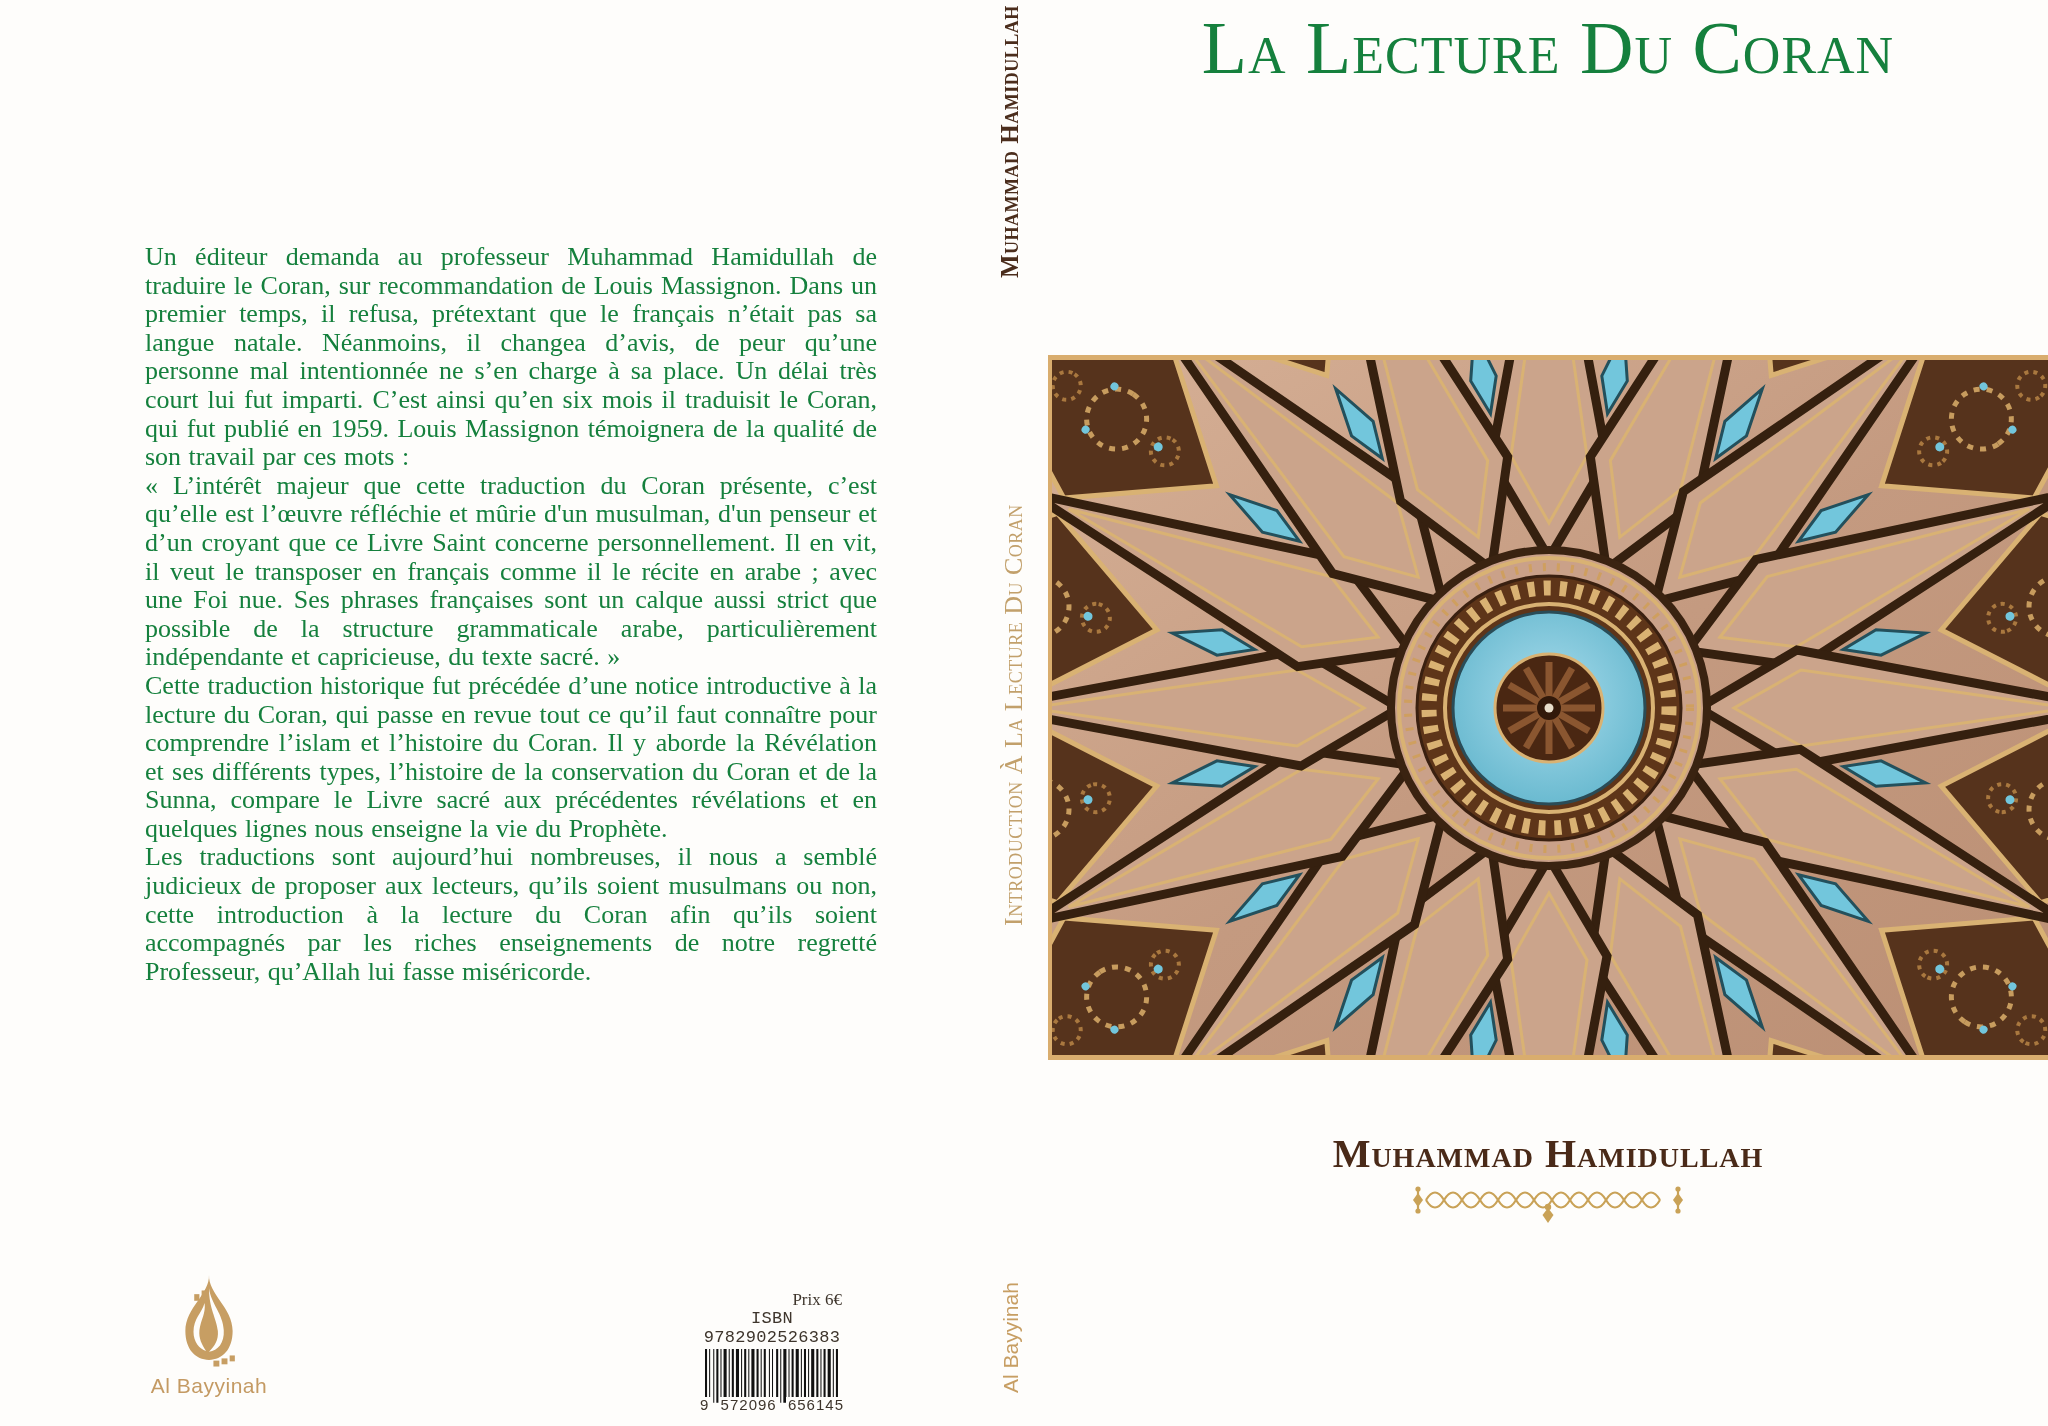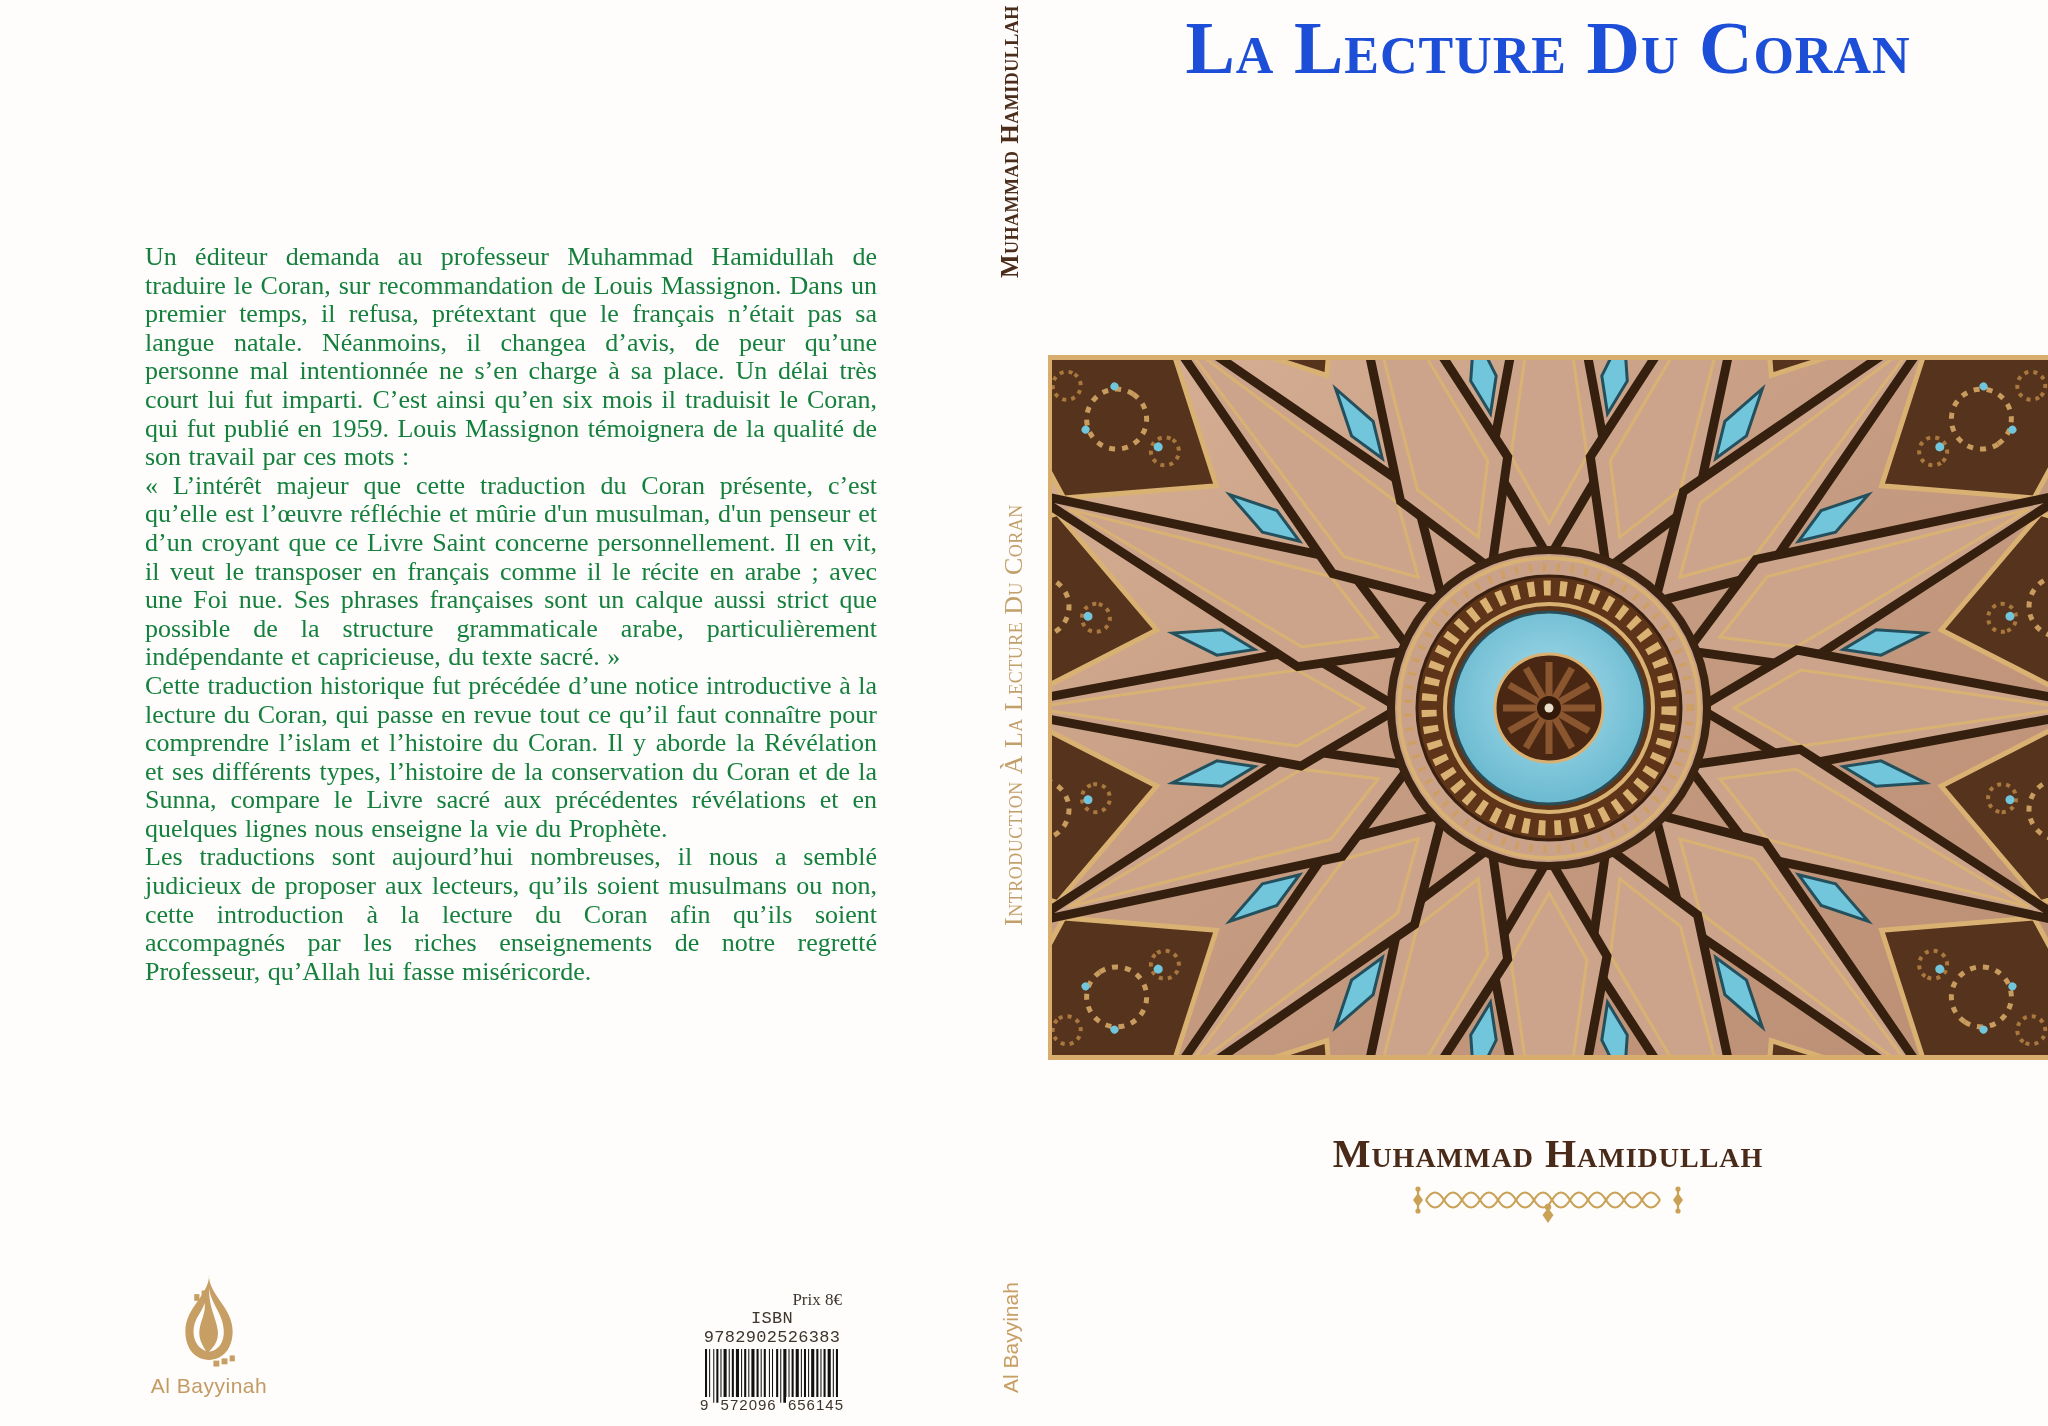--- a/index.html
+++ b/index.html
@@ -16,21 +16,21 @@
                 font-weight:bold;font-variant:small-caps;font-size:25px;color:#4b2d1c;letter-spacing:.5px;}
   .spine-title{left:999px;top:480px;height:470px;width:36px;
                font-variant:small-caps;font-size:26px;color:#c2a06b;letter-spacing:.5px;}
   .spine-pub{left:999px;top:1282px;height:112px;width:34px;
              font-family:"Liberation Sans",sans-serif;font-size:21px;color:#c79e63;}
   
   .front{position:absolute;left:1048px;top:0;width:1000px;height:1426px;text-align:center;}
   .title1{display:block;margin-top:165px;font-variant:small-caps;font-size:62px;line-height:66px;
           color:#d9b587;letter-spacing:2px;font-weight:normal;}
   .title2{display:block;margin-top:10px;font-variant:small-caps;font-size:74px;line-height:76px;
-          color:#1d4ed8;letter-spacing:1px;font-weight:bold;}
+          color:#15803d;letter-spacing:1px;font-weight:normal;}
   h1{margin:0;font-weight:normal;}
   .photo{position:absolute;left:0;top:355px;width:1000px;height:695px;
          border-top:5px solid #d9ad6e;border-bottom:5px solid #d9ad6e;border-left:4px solid #d9ad6e;
          box-sizing:content-box;overflow:hidden;background:#c69c82;}
   .photo svg{display:block;}
   .front-author{position:absolute;left:0;top:1130px;width:1000px;
                 font-weight:bold;font-variant:small-caps;font-size:40px;color:#4a2a18;letter-spacing:1px;}
   .divider{position:absolute;left:350px;top:1184px;width:300px;height:40px;}
   
   .pub-logo{position:absolute;width:130px;text-align:center;
@@ -67,21 +67,21 @@
         <rect x="30" y="30" width="7" height="9" fill="#c79e63"></rect>
           <rect x="40" y="25" width="6" height="8" fill="#c79e63"></rect>
         <rect x="56" y="120" width="8" height="8" fill="#c79e63"></rect>
           <rect x="67" y="117" width="8" height="8" fill="#c79e63"></rect>
           <rect x="78" y="113" width="7" height="8" fill="#c79e63"></rect>
       </svg>
       <div class="pub-name">Al Bayyinah</div>
     </div>
 
     <div class="barcode">
-      <div class="price">Prix 8€</div>
+      <div class="price">Prix 6€</div>
       <div class="isbn">ISBN 9782902526383</div>
       <svg class="bars" width="134" height="60" viewBox="0 0 130 58">
         <path fill="#111" d="M0 0h2v58h-2z M4 0h1v58h-1z M62 0h1v58h-1z M65 0h1v58h-1z M124 0h1v58h-1z M127 0h2v58h-2z"></path>
         <path fill="#111" d="M8 0h1v52h-1z M11 0h2v52h-2z M15 0h1v52h-1z M18 0h3v52h-3z M23 0h1v52h-1z M26 0h2v52h-2z M30 0h3v52h-3z M35 0h1v52h-1z M38 0h2v52h-2z M42 0h1v52h-1z M45 0h3v52h-3z M50 0h2v52h-2z M54 0h1v52h-1z M57 0h2v52h-2z M69 0h2v52h-2z M73 0h1v52h-1z M76 0h3v52h-3z M81 0h1v52h-1z M84 0h2v52h-2z M88 0h3v52h-3z M93 0h1v52h-1z M96 0h2v52h-2z M100 0h1v52h-1z M103 0h3v52h-3z M108 0h2v52h-2z M112 0h1v52h-1z M115 0h2v52h-2z M119 0h3v52h-3z"></path>
       </svg>
       <div class="bc-digits">
         <span>9</span>
         <span>572096</span>
         <span>656145</span>
       </div>

